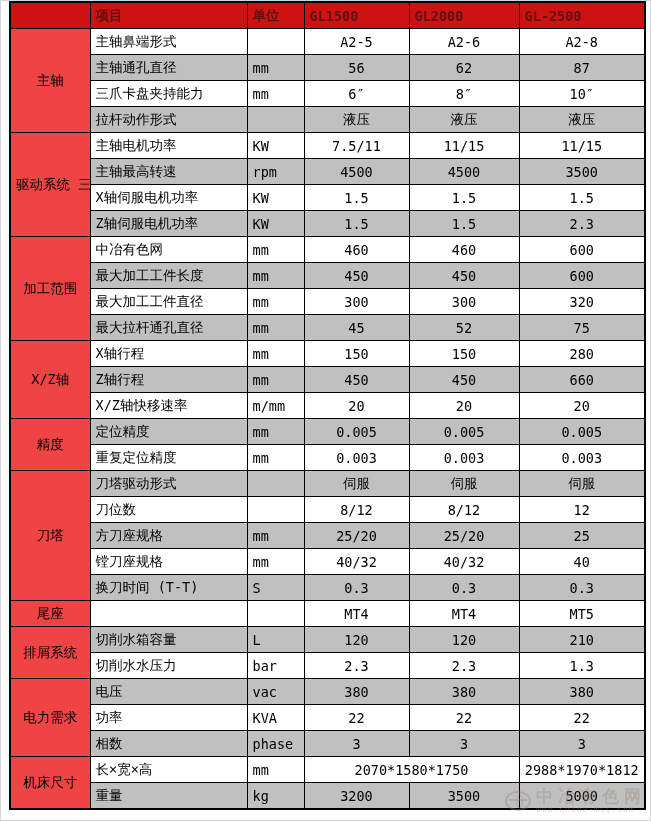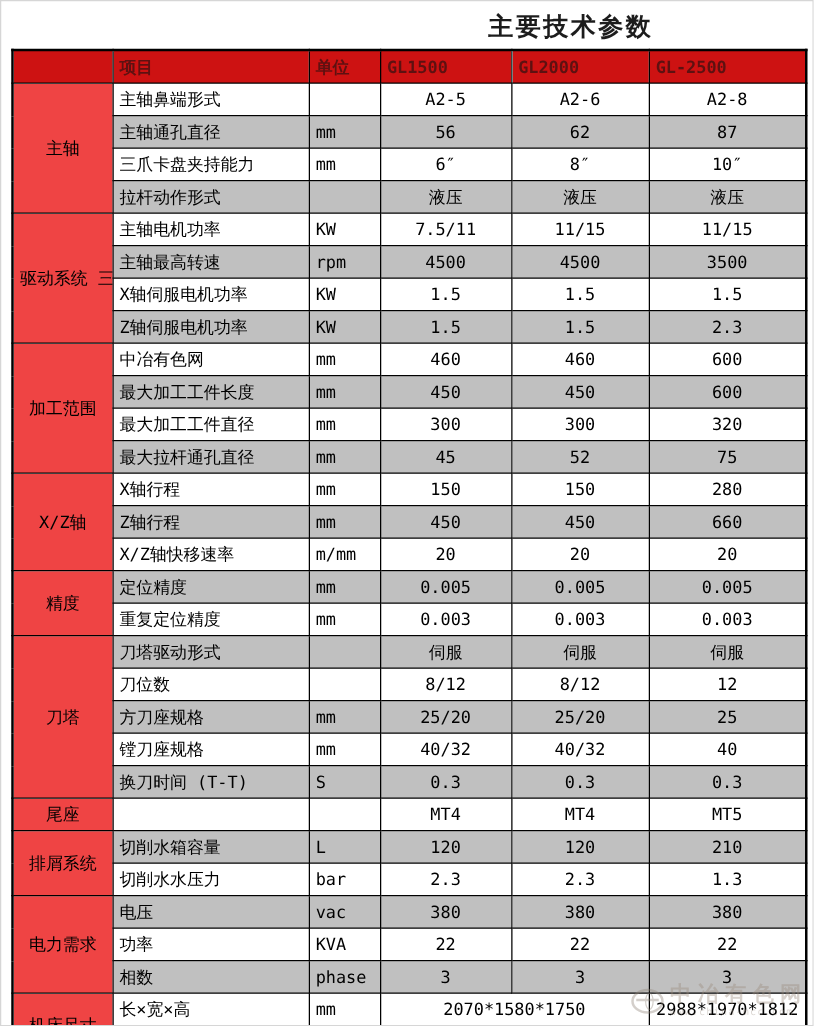--- a/index.html
+++ b/index.html
@@ -107,21 +107,20 @@
     color:#a59a8e;
     letter-spacing:1px;
     line-height:9px;
   }
 </style>
 </head>
 <body>
 
 <div class="page">
 
-  <div class="title">主要技术参数</div>
 
   <table class="spec">
     <colgroup>
       <col style="width:80px">
         <col style="width:157px">
         <col style="width:57px">
       <col style="width:105px">
         <col style="width:110px">
         <col style="width:126px">
     </colgroup>

